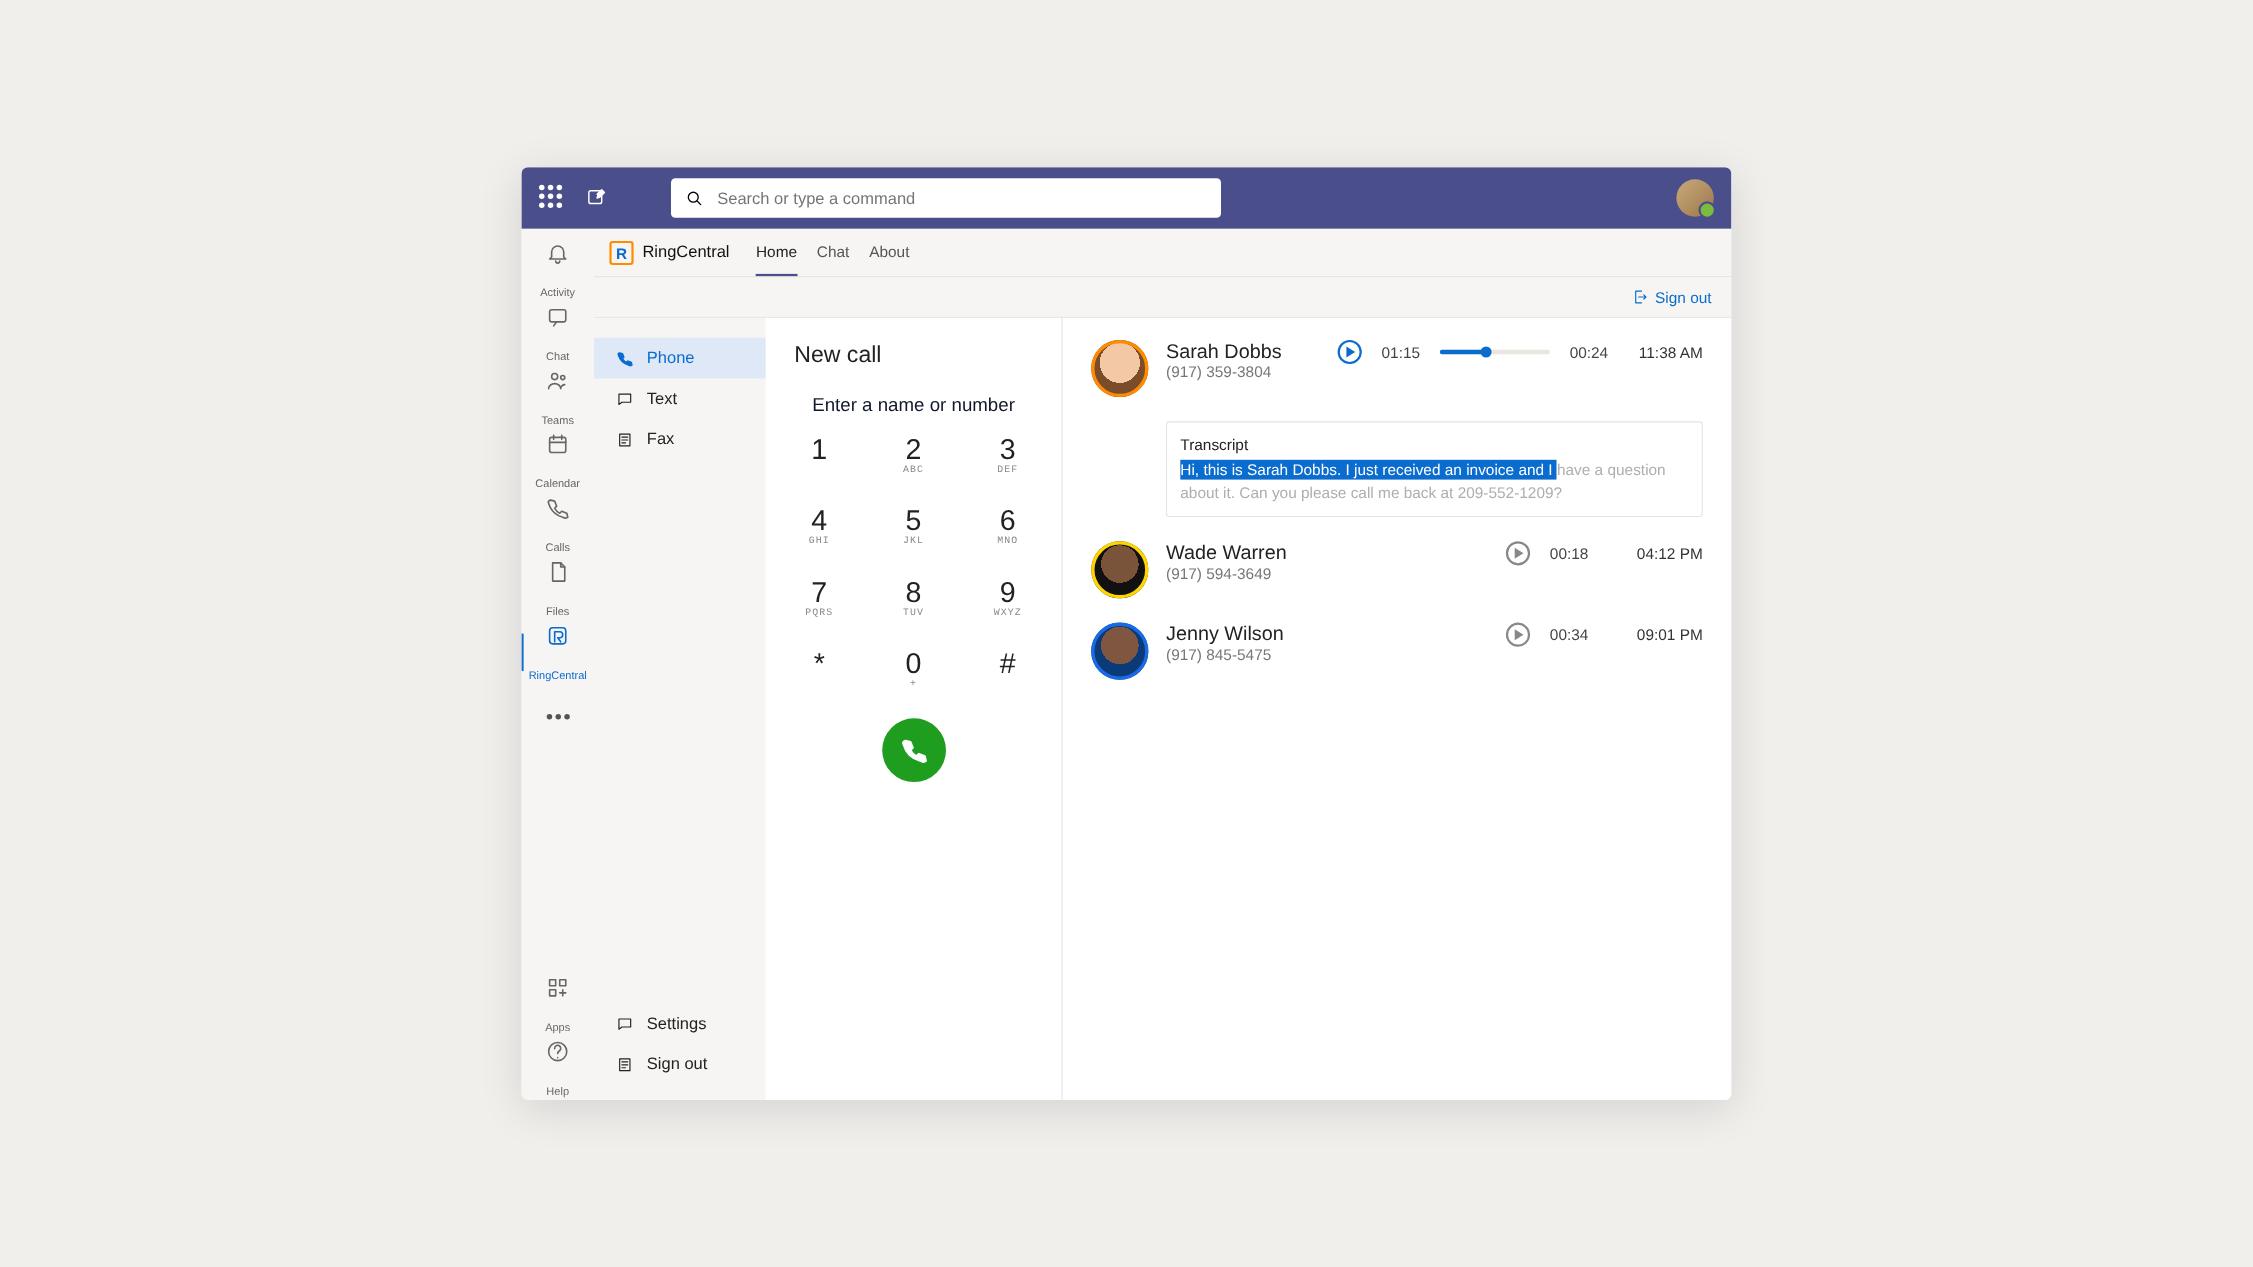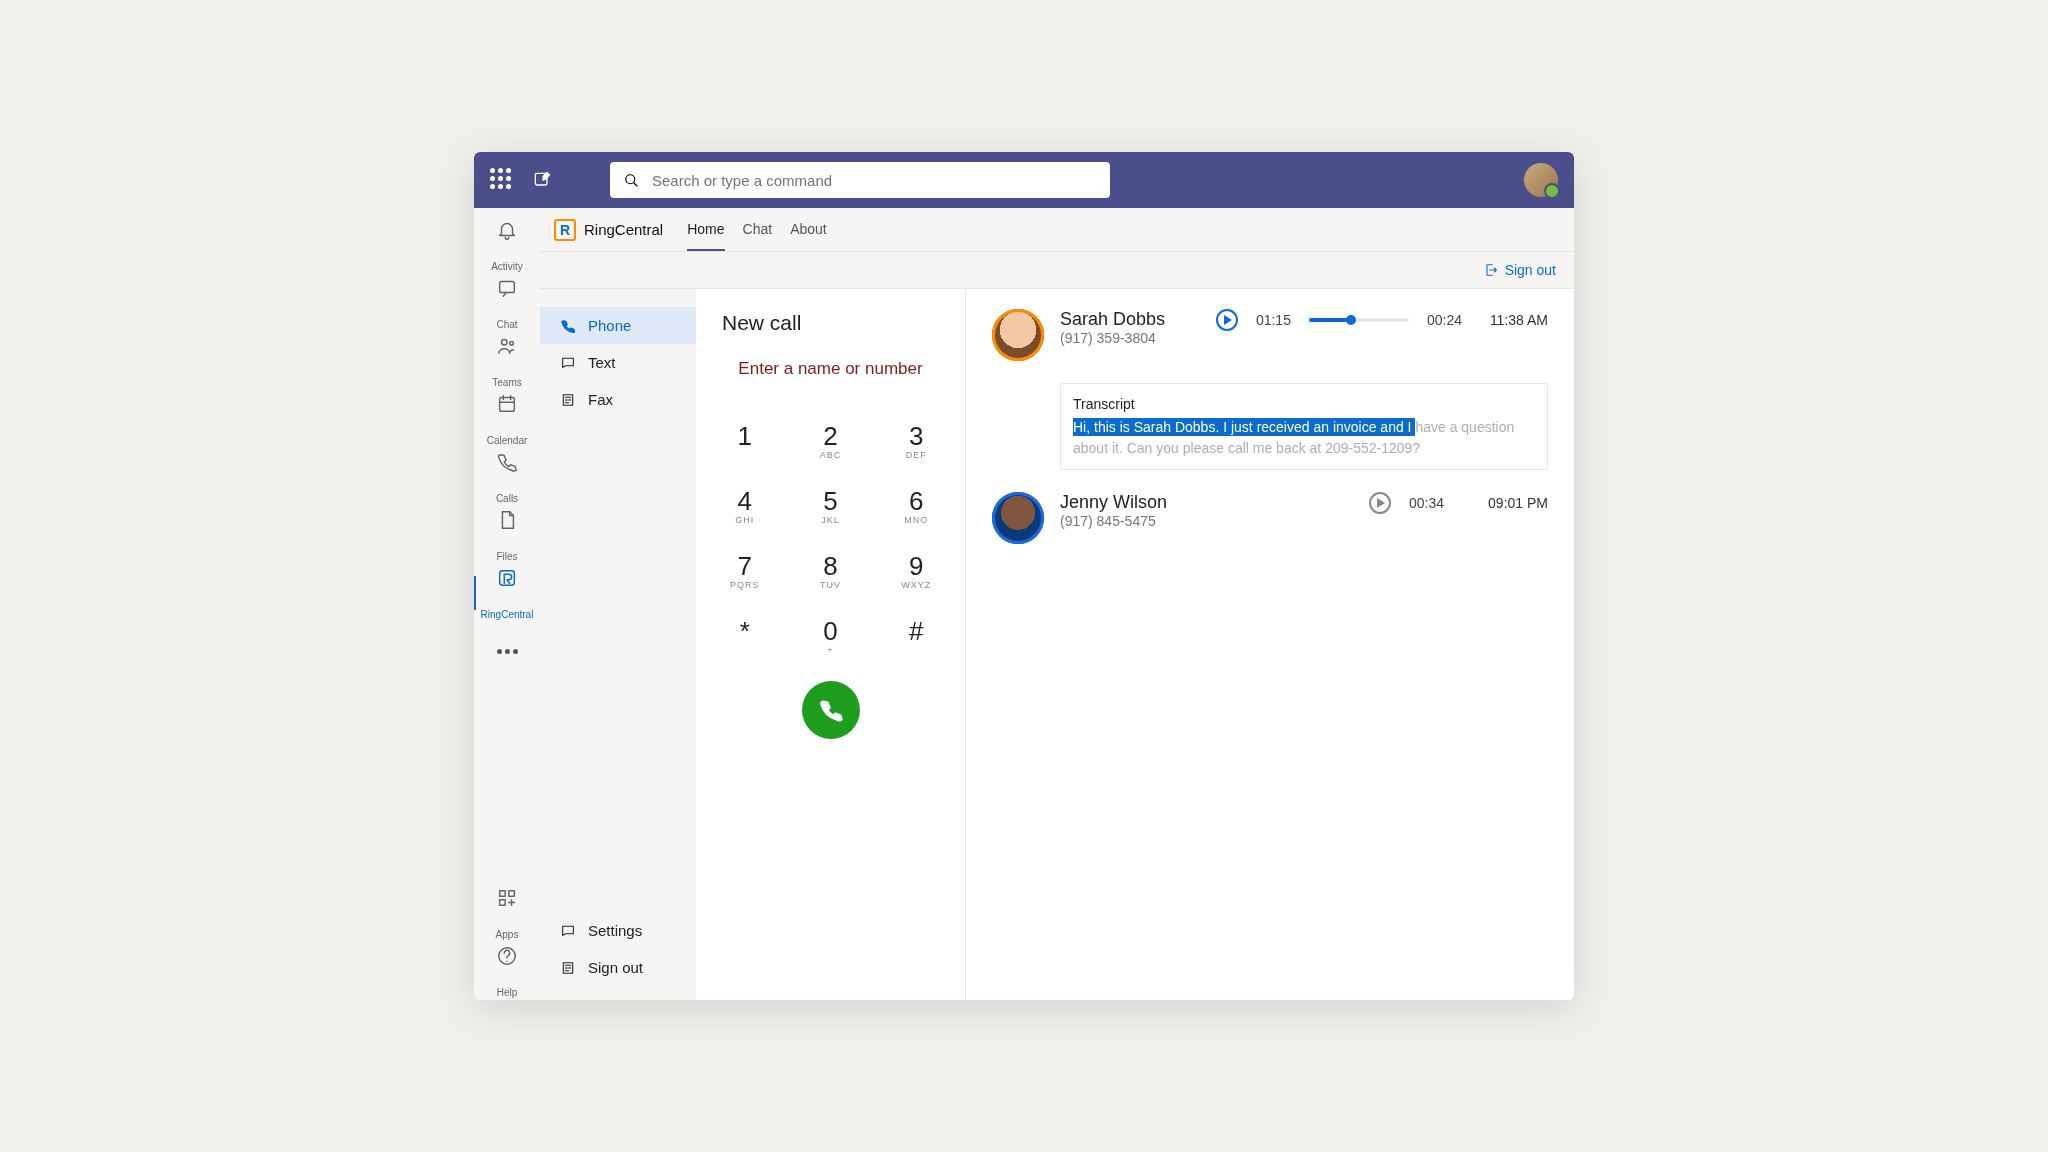--- a/index.html
+++ b/index.html
@@ -52,25 +52,25 @@
   
   .nav{width:156px;background:var(--app-bg);padding-top:18px;display:flex;flex-direction:column;}
   .nav-item{display:flex;align-items:center;gap:12px;padding:10px 20px;font-size:15px;color:#222;cursor:pointer;}
   .nav-item.sel{background:var(--sel);color:var(--blue);}
   .nav-item svg{width:16px;height:16px;}
   .nav-spacer{flex:1;}
 
   
   .dial{width:270px;border-right:1px solid var(--border);padding:22px 26px 0;text-align:center;}
   .dial h2{margin:0 0 24px;text-align:left;font-size:21px;font-weight:400;color:#222;}
-  .dial-input{color:#7f1d1d;font-size:17px;margin-bottom:44px;}
+  .dial-input{color:#0f172a;font-size:17px;margin-bottom:16px;}
   .pad{display:grid;grid-template-columns:repeat(3,1fr);row-gap:28px;column-gap:40px;justify-items:center;}
   .key{cursor:pointer;line-height:1;}
   .key .n{font-size:26px;color:#222;}
-  .key .l{font-size:9px;letter-spacing:1px;color:#888;margin-top:2px;}
+  .key .l{font-size:9px;letter-spacing:1px;color:#888;margin-top:2px;font-family:Liberation Mono, monospace;}
   .call-btn{width:58px;height:58px;border-radius:50%;background:#1f9d1f;display:flex;align-items:center;justify-content:center;margin:26px auto 0;cursor:pointer;}
   .call-btn svg{width:26px;height:26px;fill:#fff;}
 
   
   .main{flex:1;padding:20px 26px;min-width:0;overflow:hidden;}
   .tabs{display:flex;gap:26px;font-size:19px;color:#333;margin-bottom:22px;border-bottom:1px solid var(--border);}
   .tabs .tab{cursor:pointer;padding:0 0 12px;border-bottom:3px solid transparent;}
   .tabs .tab.sel{color:var(--blue);border-bottom-color:var(--blue);}
 
   .vm{display:grid;grid-template-columns:52px 1fr auto;gap:16px;align-items:start;margin-bottom:22px;}
@@ -347,20 +347,35 @@
               </div>
               <span>00:24</span>
               <span class="time">11:38 AM</span>
             </div>
             <div class="transcript">
               <div class="hdr">Transcript</div>
               <span class="sel-text">Hi, this is Sarah Dobbs. I just received an invoice and I </span><span class="rest">have a question about it. Can you please call me back at 209-552-1209?</span>
             </div>
           </div>
 
+          <div class="vm">
+            <div class="face face2"></div>
+            <div>
+              <div class="vm-name">Wade Warren</div>
+              <div class="vm-phone">(917) 594-3649</div>
+            </div>
+            <div class="vm-right">
+              <span class="play">
+                  <span class="tri"></span>
+                </span>
+              <span>00:18</span>
+              <span style="flex:1"></span>
+              <span class="time">04:12 PM</span>
+            </div>
+          </div>
 
           <div class="vm">
             <div class="face face3"></div>
             <div>
               <div class="vm-name">Jenny Wilson</div>
               <div class="vm-phone">(917) 845-5475</div>
             </div>
             <div class="vm-right">
               <span class="play">
                   <span class="tri"></span>

